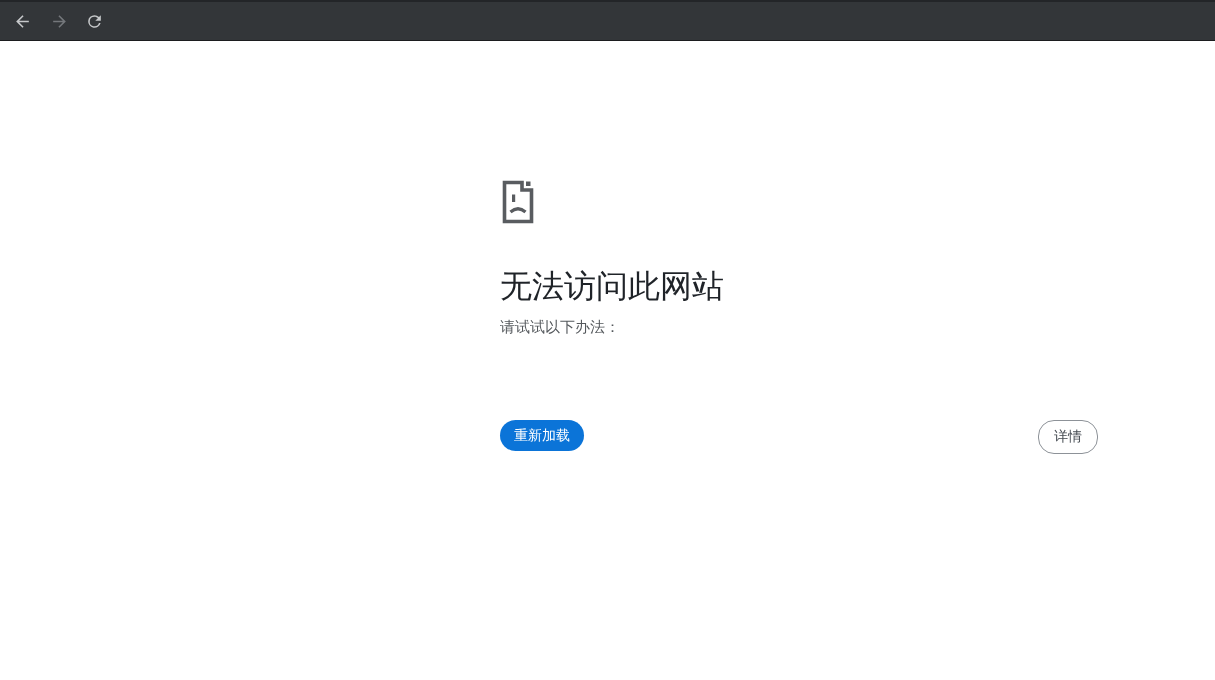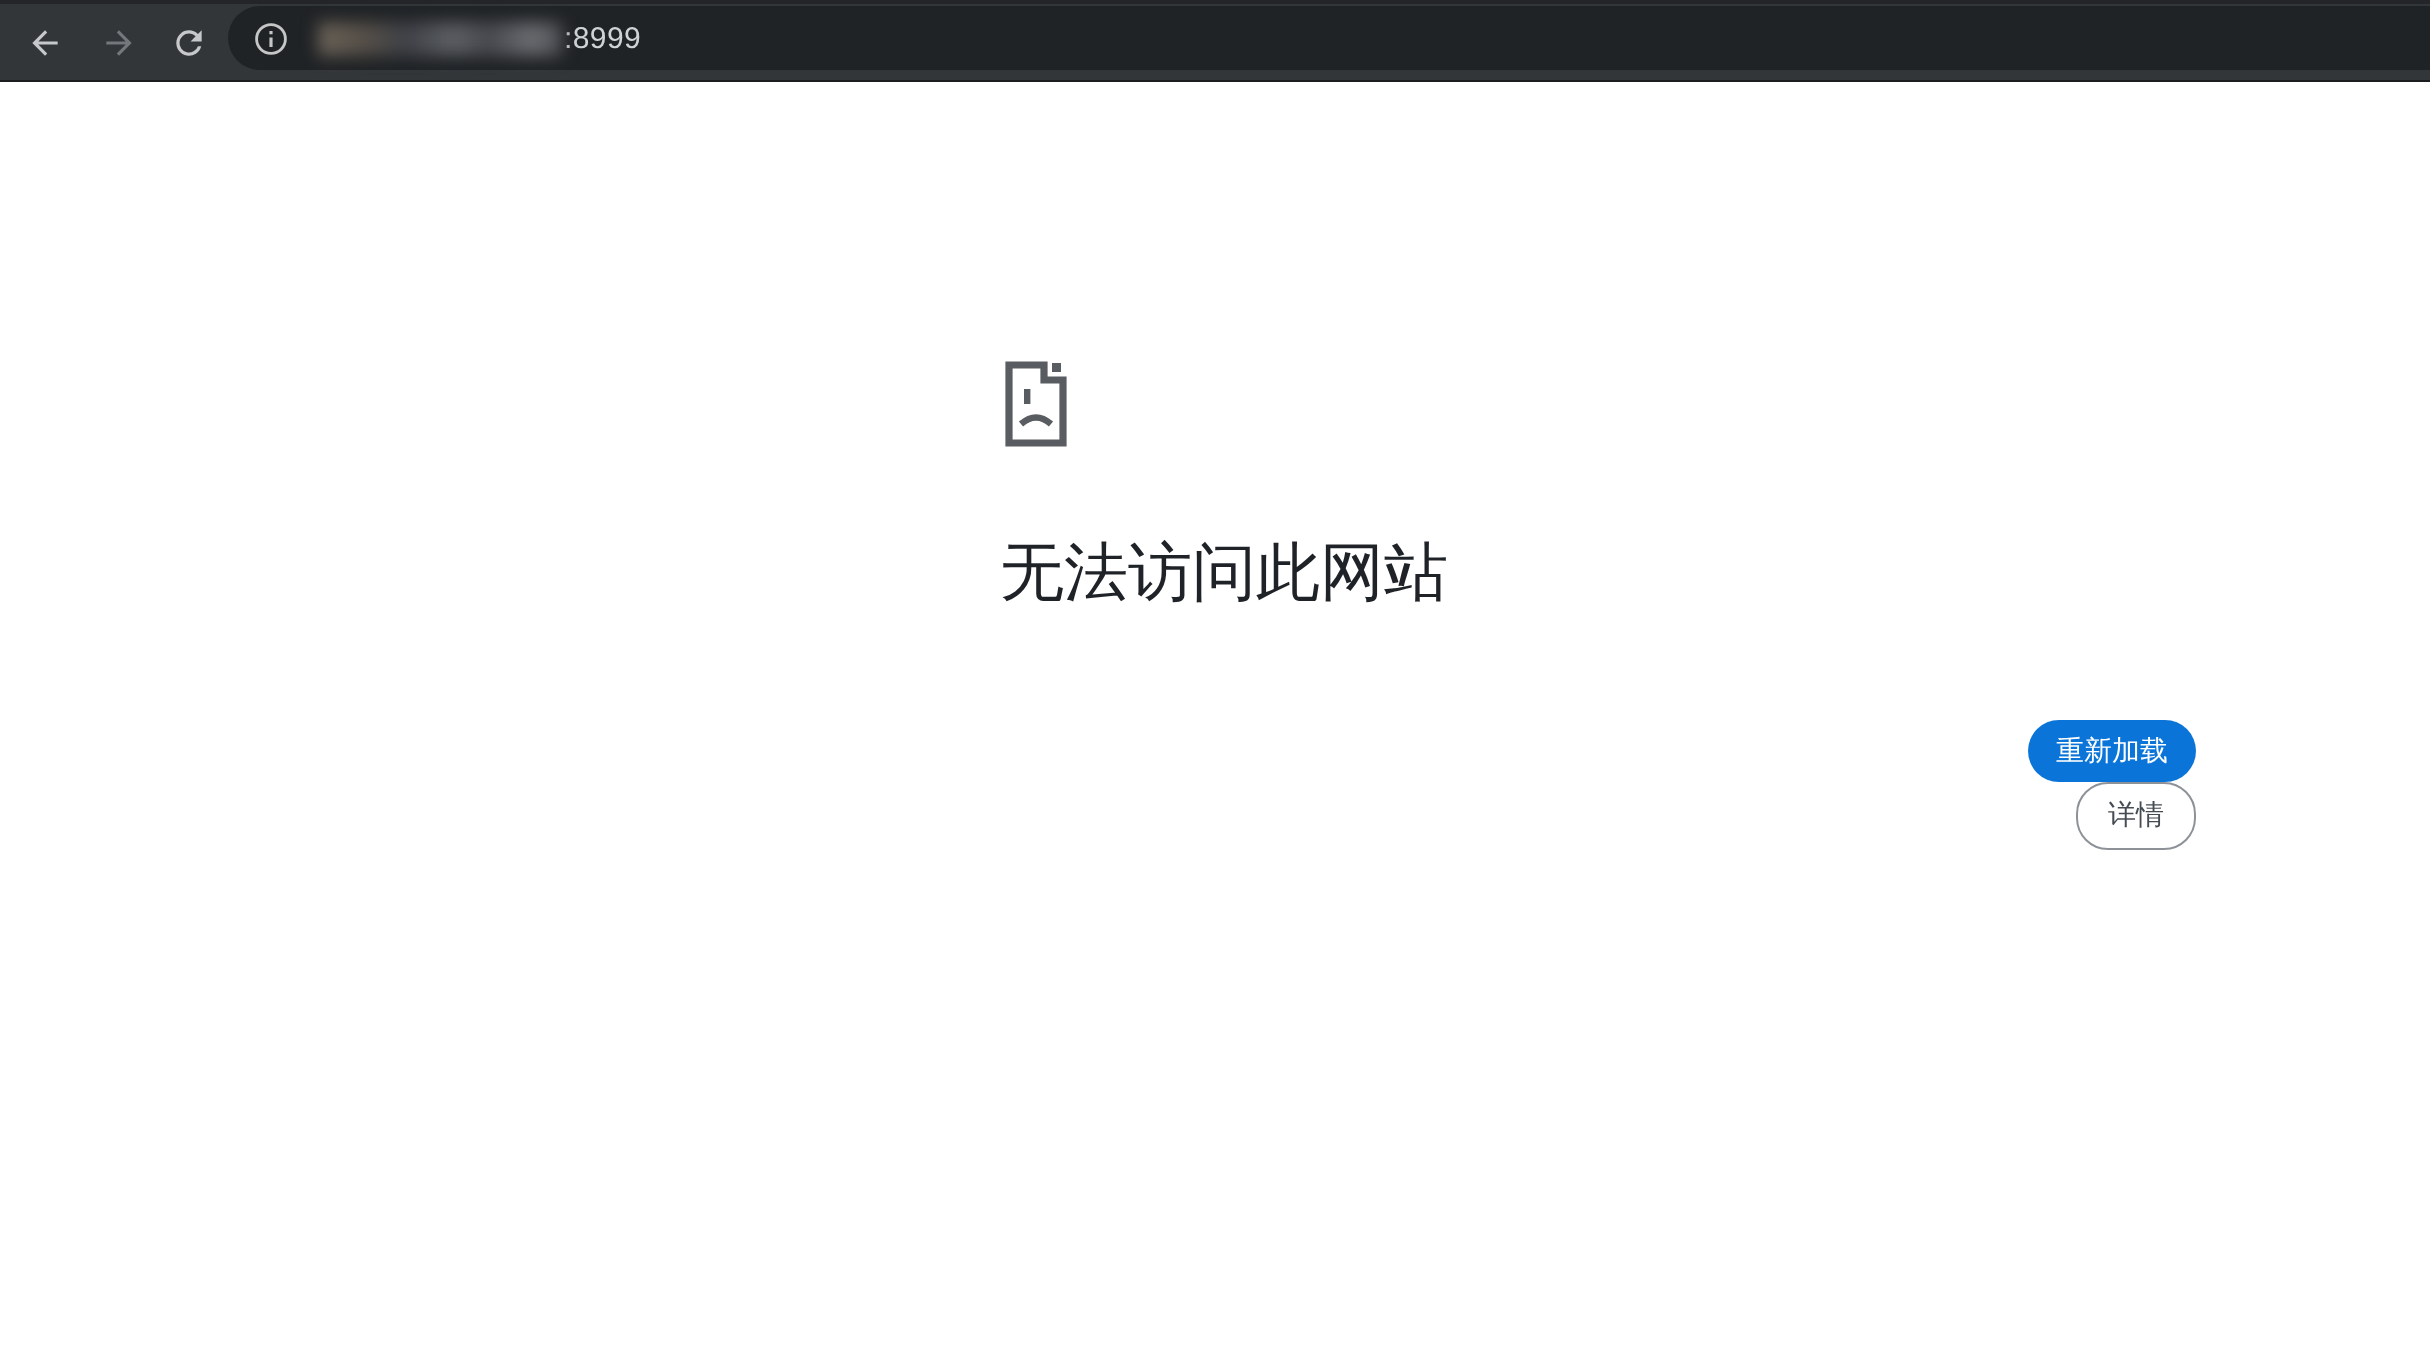--- a/index.html
+++ b/index.html
@@ -80,22 +80,22 @@
     font-size:15px; line-height:25px; color:#54585c;
   }
   .suggest-link {
     color:#1d70d2; text-decoration:none; cursor:pointer;
   }
   .err-code {
     margin-top:17px;
     font-size:12px; line-height:14px; color:#5f6368; letter-spacing:0.3px;
   }
   .btn-row {
-    margin-top:59px;
-    display:flex; justify-content:space-between; align-items:flex-end;flex-direction:column;
+    margin-top:84px;
+    display:flex; justify-content:space-between; align-items:flex-start;
   }
   .btn-reload-page {
     height:31px; padding:0 14px; border:none; border-radius:16px;
     background:#0b74d8; color:#ffffff;
     font-size:14px; font-family:inherit; cursor:pointer;
     display:flex; align-items:center;
   }
   .btn-details {
     height:31px; padding:16px 15px; border:1px solid #8d9298; border-radius:16px;
     background:transparent; color:#454b52;
@@ -122,46 +122,38 @@
     </span>
   </button>
   <button class="nav-btn btn-reload" title="">
     <span>
       <svg viewBox="0 0 24 24">
           <path d="M17.65 6.35A7.96 7.96 0 0 0 12 4a8 8 0 1 0 7.73 10h-2.08A6 6 0 1 1 12 6c1.66 0 3.14.69 4.22 1.78L13 11h7V4l-2.35 2.35z" fill="#c6c8ca"></path>
         </svg>
     </span>
   </button>
 
-  <div class="omnibox">
-    <span class="info-badge">
-      <svg viewBox="0 0 24 24">
-          <path d="M12 2a10 10 0 1 0 0 20 10 10 0 0 0 0-20zm0 18.2a8.2 8.2 0 1 1 0-16.4 8.2 8.2 0 0 1 0 16.4zM11 9h2V7h-2v2zm0 8h2v-6h-2v6z" fill="#c4c7c5"></path>
-        </svg>
-    </span>
-    <span class="url-blur"></span>
-    <span class="url-port">:8999</span>
-  </div>
 </header>
 
 <main>
   <div class="content">
 
     <span>
       <svg class="sad-icon" viewBox="0 0 36 46">
         <path d="M4.5 4.5 H22 V12 H31.5 V43.5 H4.5 Z" fill="none" stroke="#595c60" stroke-width="3.6"></path>
         <rect x="26" y="3.5" width="4.5" height="4.5" fill="#595c60"></rect>
         <rect x="12" y="16.5" width="3.2" height="7.5" fill="#595c60"></rect>
         <path d="M10.5 34 Q 18 27.5 25.5 34" fill="none" stroke="#595c60" stroke-width="3.2"></path>
       </svg>
     </span>
 
     <h1 class="err-title">无法访问此网站</h1>
 
 
+    <p class="suggest-heading">请试试以下办法：</p>
 
 
 
     <div class="btn-row">
       <button class="btn-reload-page">重新加载</button>
       <button class="btn-details">详情</button>
     </div>
 
   </div>
 </main>

